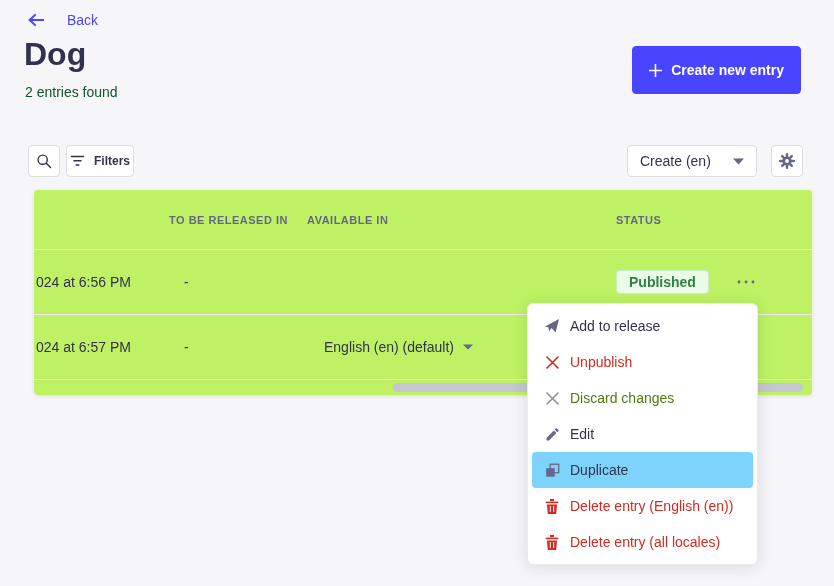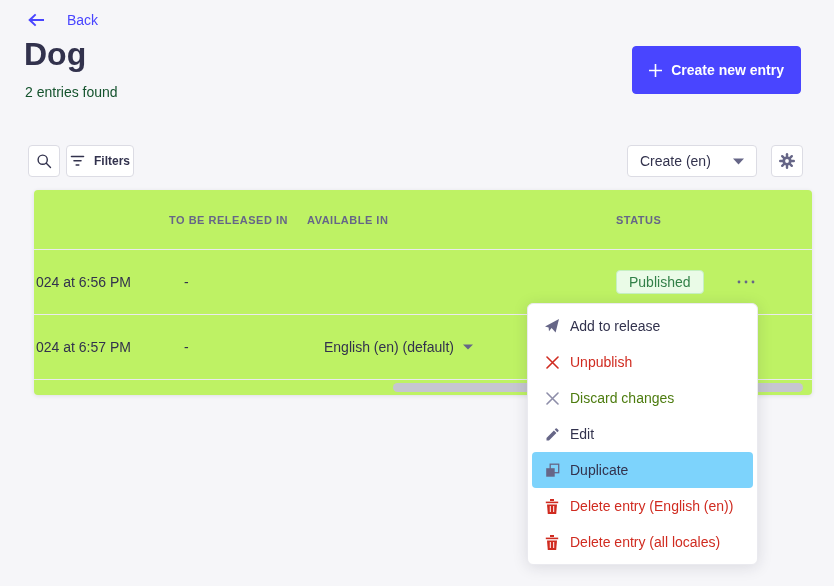--- a/index.html
+++ b/index.html
@@ -81,21 +81,21 @@
   .th-status { left: 582px; }
   .trow { position: relative; height: 65px; border-bottom: 1px solid #eaeaef; font-size: 14px; }
   .cell { position: absolute; top: 50%; transform: translateY(-50%); white-space: nowrap; color: #32324d; }
   .cell-date { left: 2px; }
   .cell-dash { left: 150px; }
   .cell-avail { left: 290px; display: flex; align-items: center; gap: 9px; }
   .badge {
     position: absolute; left: 582px; top: 50%; transform: translateY(-50%);
     padding: 3px 12px;
     background: #eafbe7; border: 1px solid #c6f0c2; border-radius: 4px;
-    color: #328048; font-size: 14px; font-weight: 400;
+    color: #328048; font-size: 14px; font-weight: 700;
   }
   .dots-btn {
     position: absolute; left: 698px; top: 50%; transform: translateY(-50%);
     width: 28px; height: 24px; border: none; background: transparent;
     display: flex; align-items: center; justify-content: center; cursor: pointer;
   }
   .hscroll { position: absolute; left: 0; right: 0; bottom: 0; height: 14px; }
   .hscroll-thumb {
     position: absolute; left: 359px; top: 2px;
     width: 410px; height: 9px; border-radius: 5px; background: #c6c6d0; cursor: pointer;

